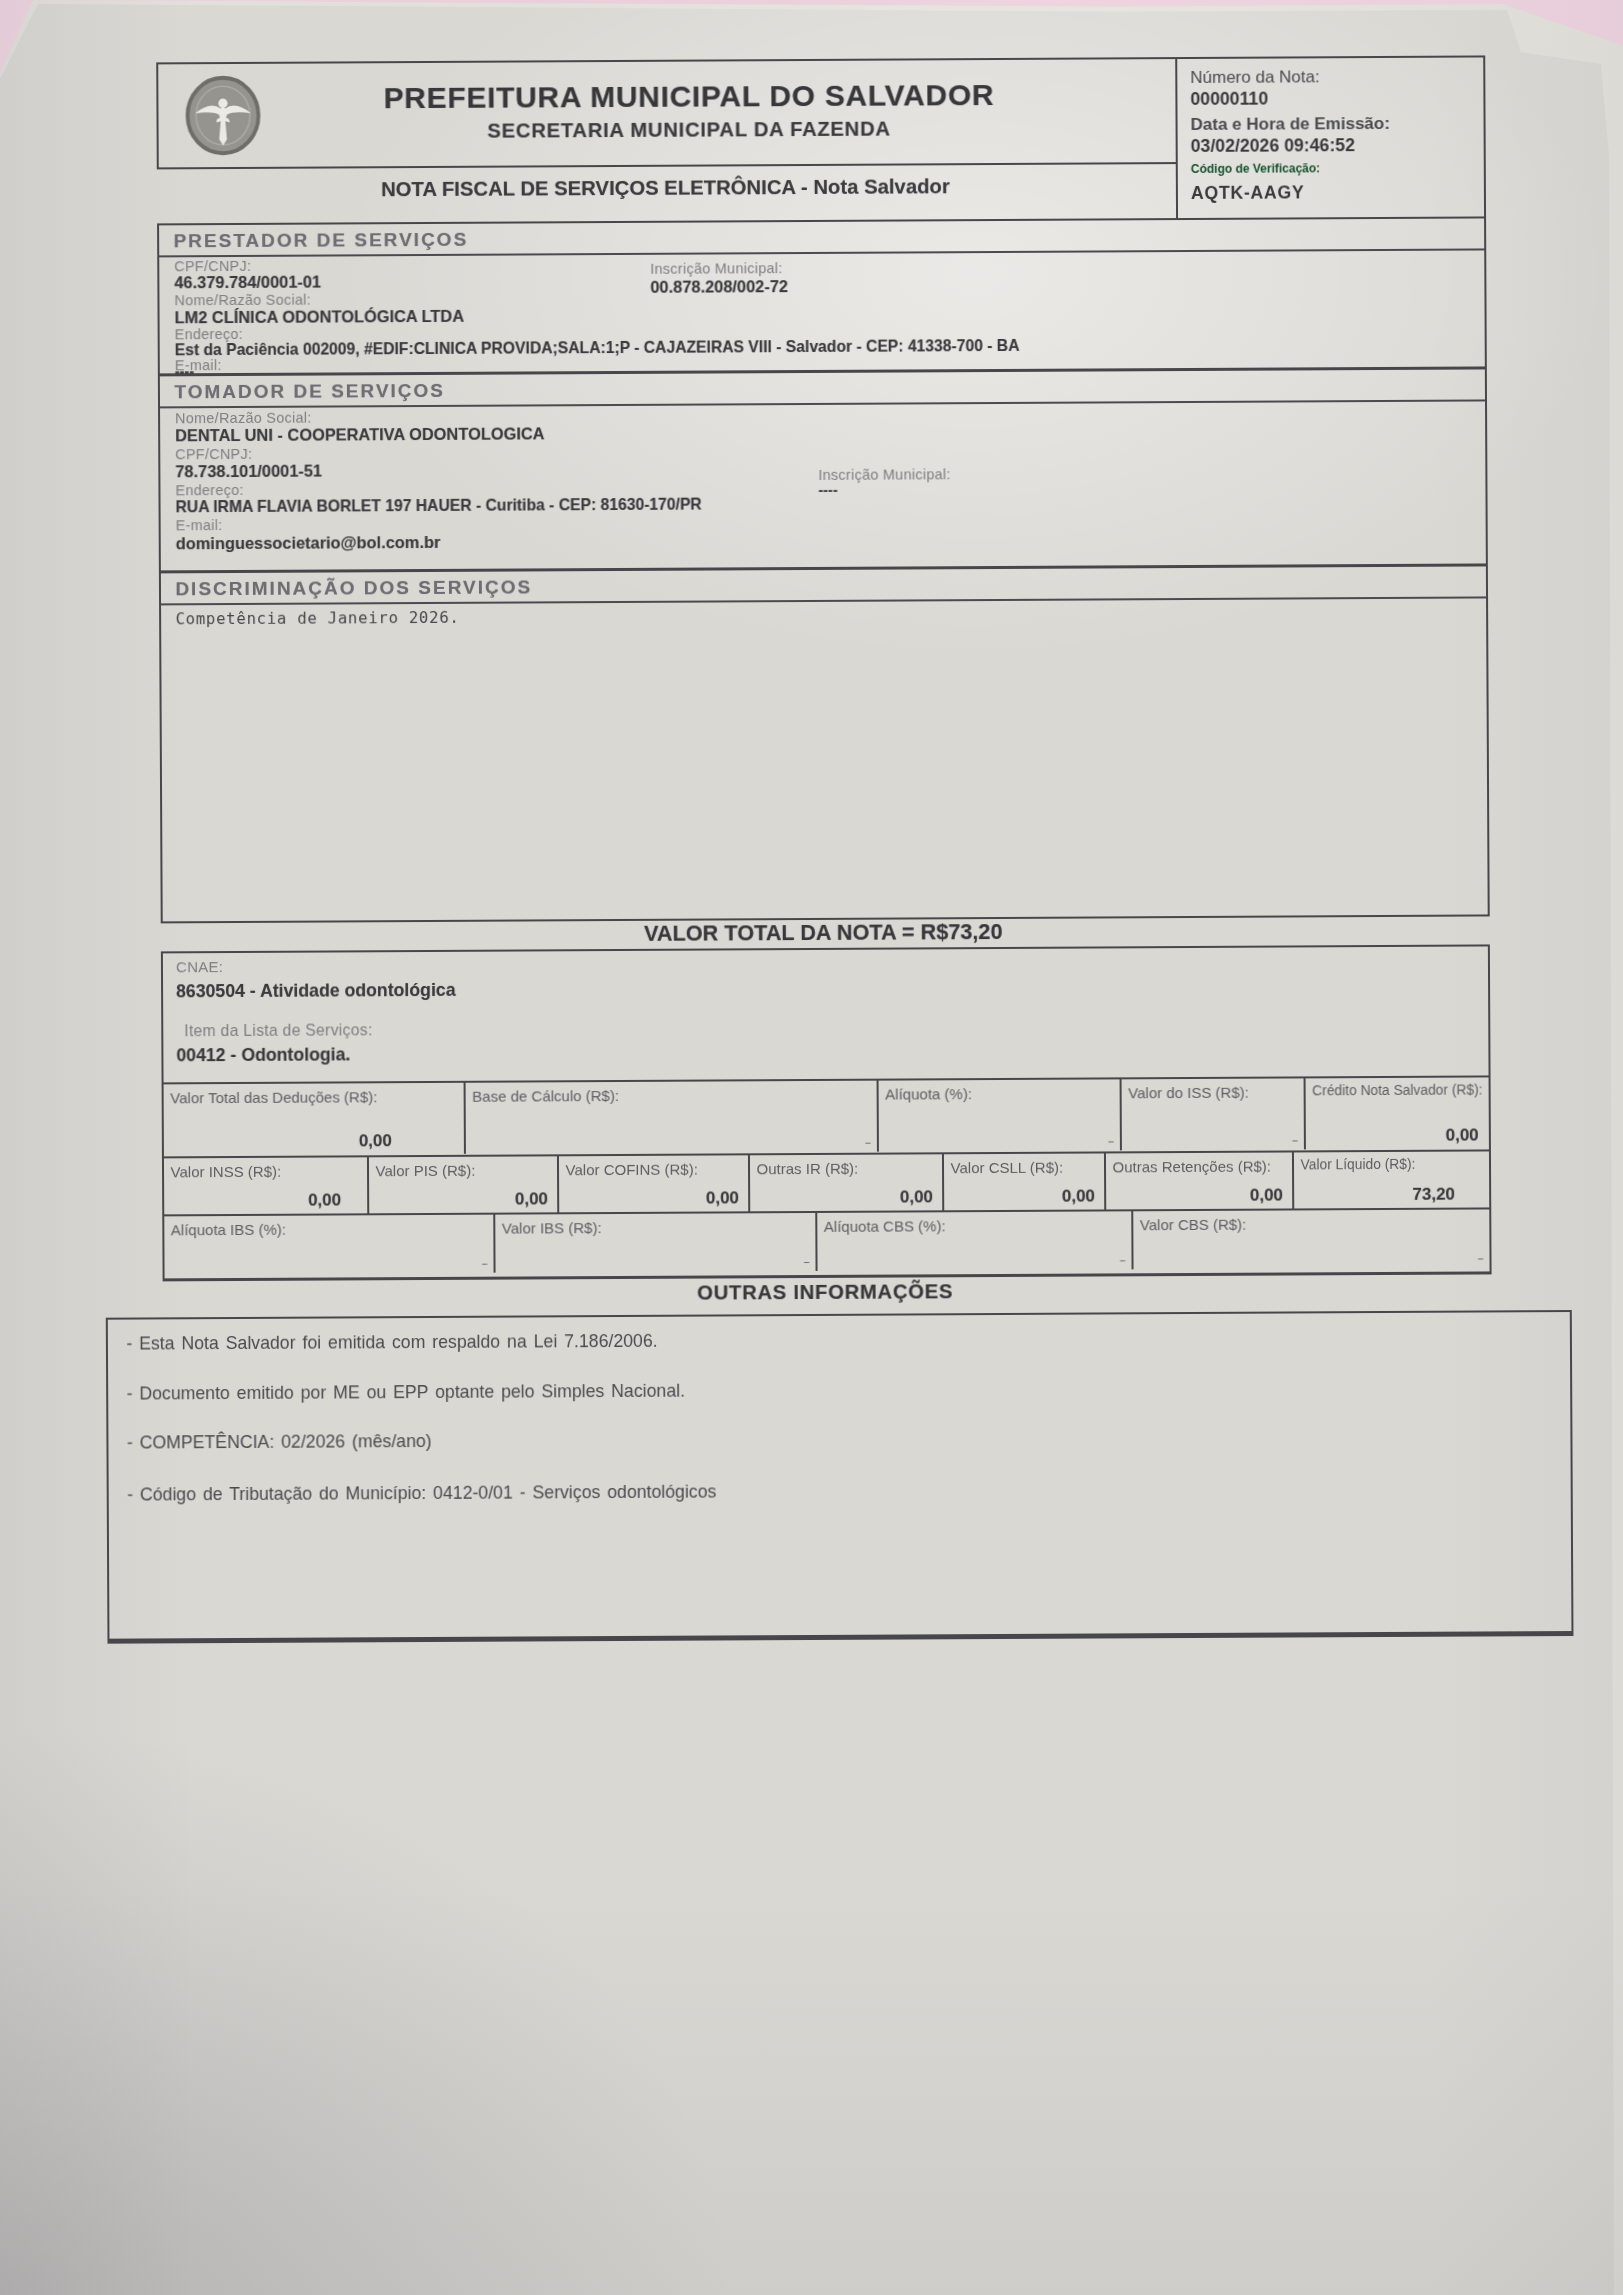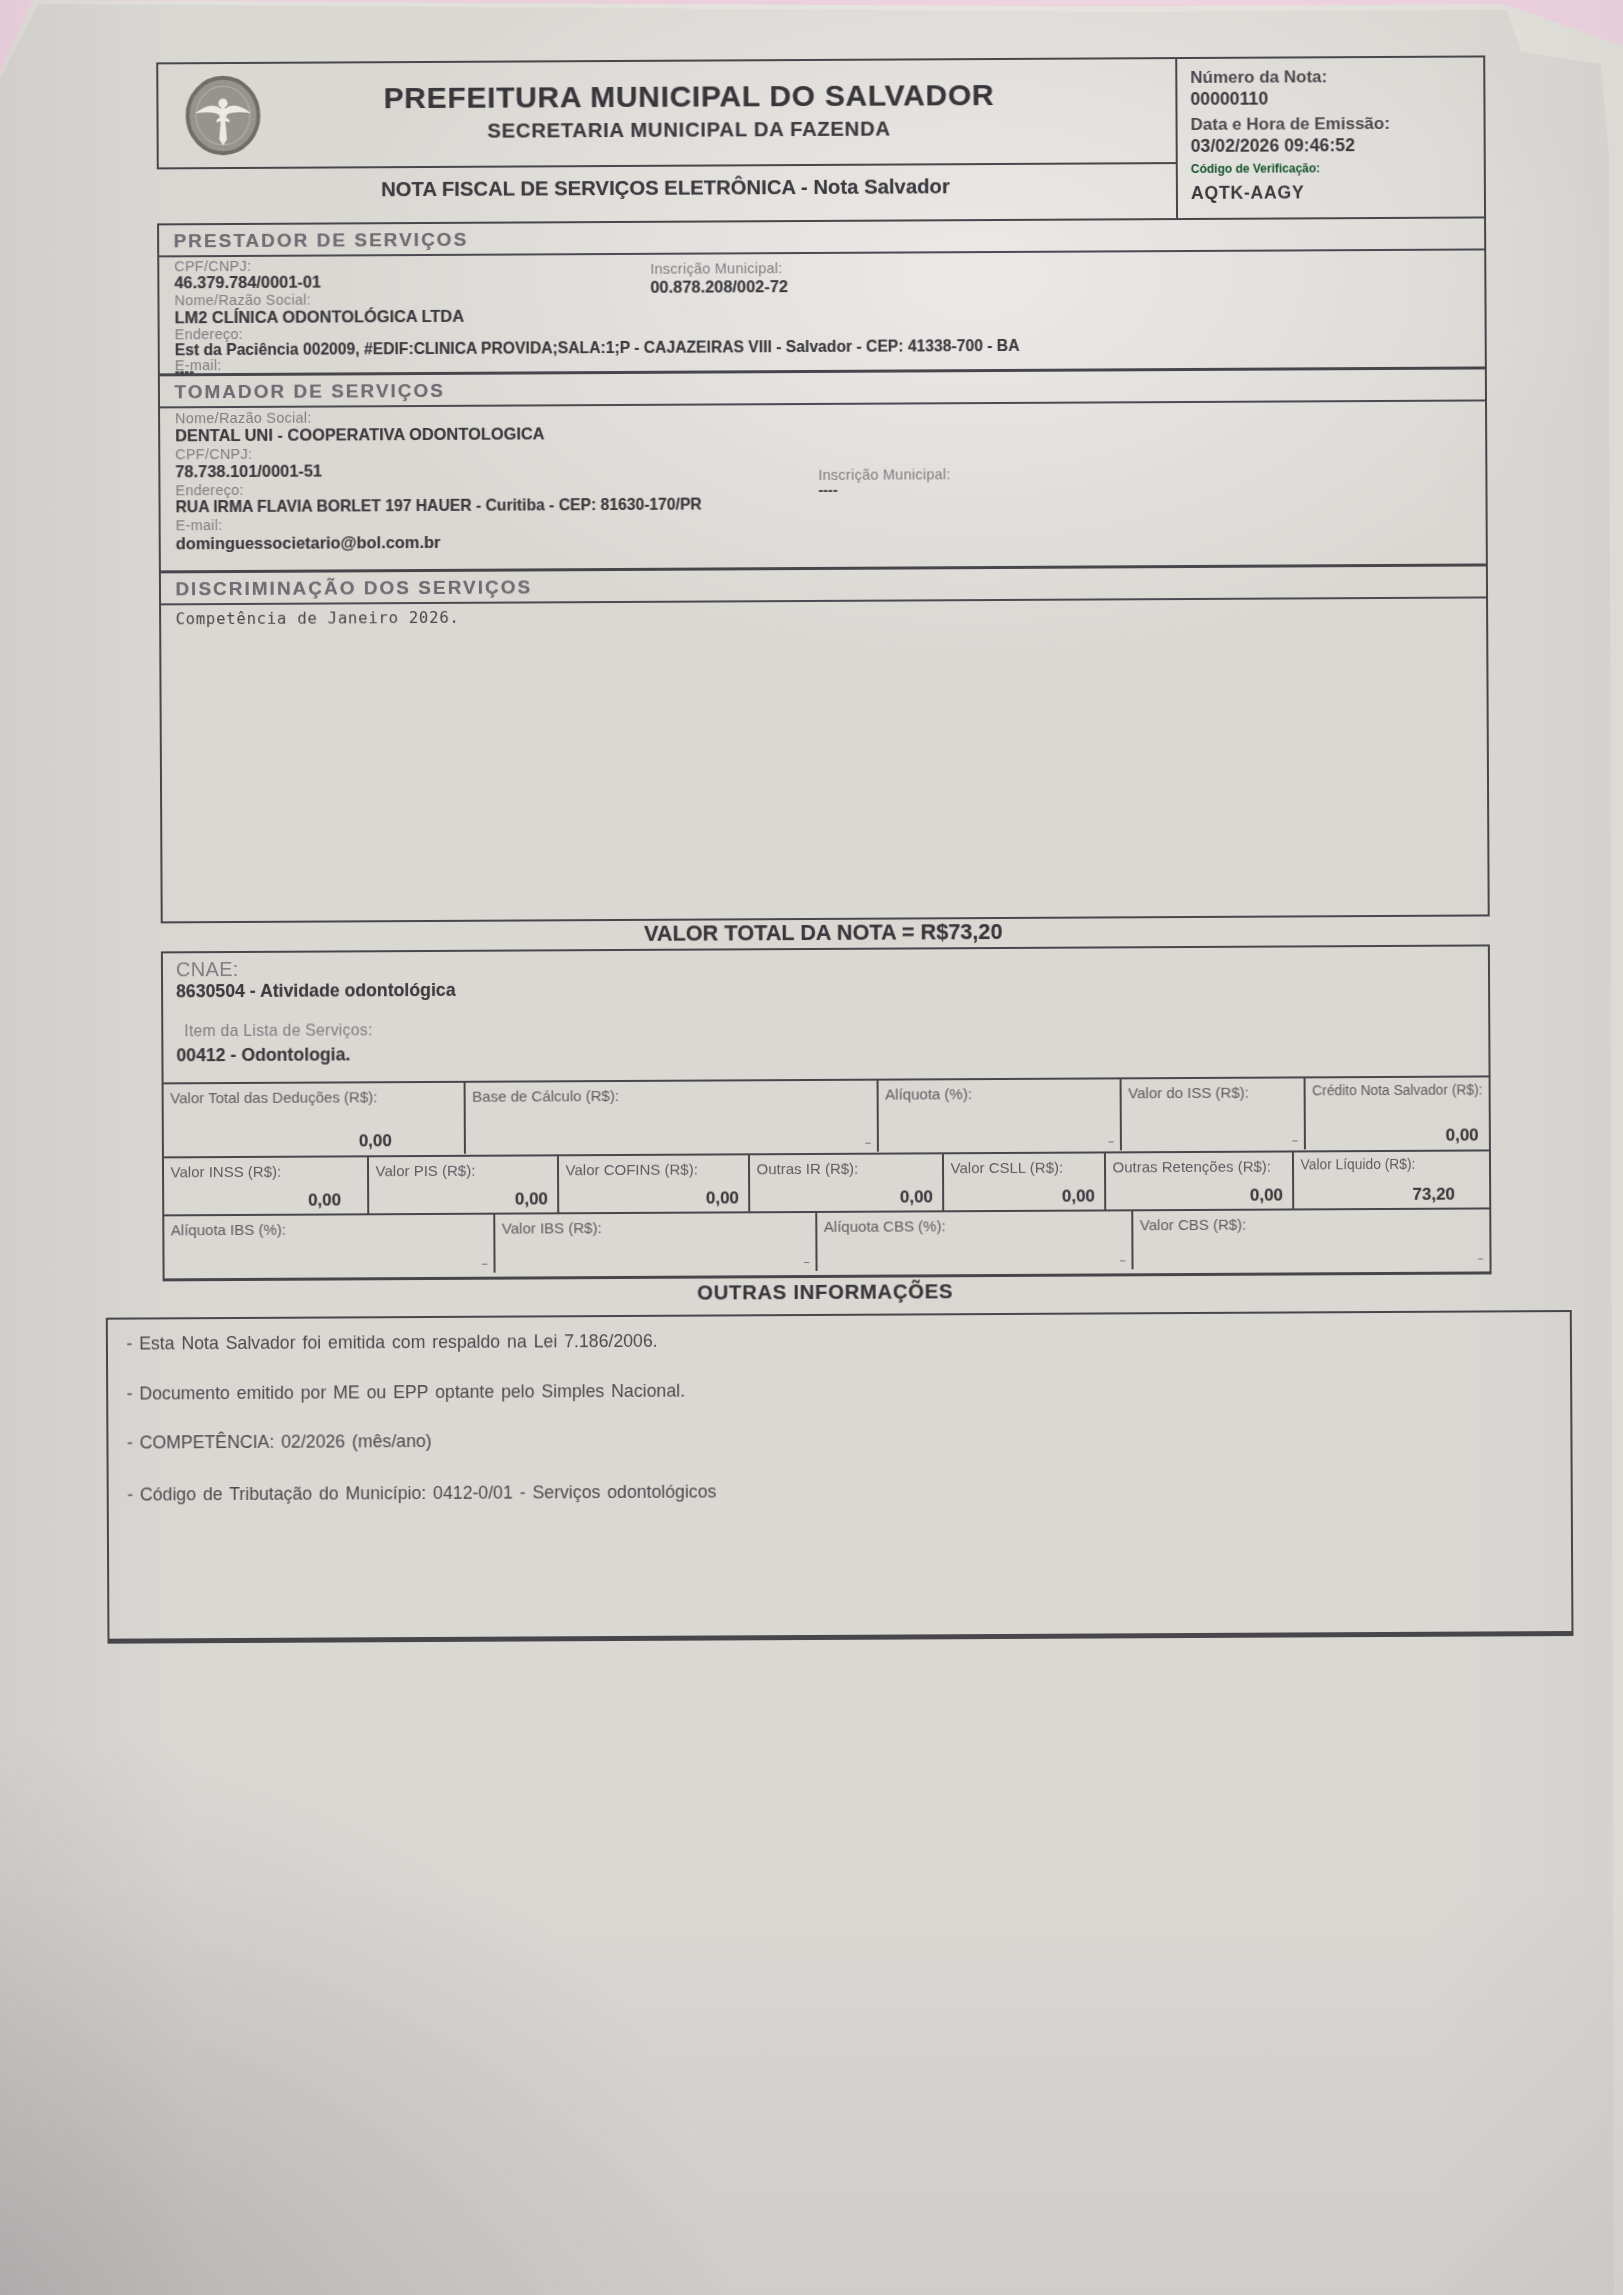--- a/index.html
+++ b/index.html
@@ -58,21 +58,21 @@
       <ellipse cx="50" cy="53" rx="35" ry="38" fill="none" stroke="#b4b3ae" stroke-width="2" opacity="0.7"></ellipse>
       <path d="M14 50 Q34 34 47 44 L50 40 L53 44 Q66 34 86 50 Q64 47 55 52 L54 56 Q60 58 58 62 L53 60 L55 84 L50 92 L45 84 L47 60 L42 62 Q40 58 46 56 L45 52 Q36 47 14 50 Z" fill="#eceae5"></path>
       <circle cx="50" cy="37" r="6" fill="#eceae5"></circle>
     </svg>
   </div>
 
   <div class="abs" style="left:276px;top:79px;width:827px;text-align:center;font-size:30px;font-weight:700;letter-spacing:0.7px;color:#38383c;text-shadow:0 0 0.7px rgba(56,56,60,.45);">PREFEITURA MUNICIPAL DO SALVADOR</div>
   <div class="abs" style="left:276px;top:118px;width:827px;text-align:center;font-size:20.3px;font-weight:700;letter-spacing:0.7px;color:#3d3d41;text-shadow:0 0 0.7px rgba(56,56,60,.4);">SECRETARIA MUNICIPAL DA FAZENDA</div>
   <div class="abs" style="left:157px;top:176px;width:1017px;text-align:center;font-size:20.3px;font-weight:700;color:#3b3b3f;text-shadow:0 0 0.7px rgba(56,56,60,.4);">NOTA FISCAL DE SERVIÇOS ELETRÔNICA - Nota Salvador</div>
 
-  <div class="abs" style="left:1191px;top:70px;font-size:17px;font-weight:700;color:#4a4a4f;">Número da Nota:</div>
+  <div class="abs" style="left:1191px;top:70px;font-size:17px;font-weight:400;color:#4a4a4f;">Número da Nota:</div>
   <div class="abs" style="left:1191px;top:91px;font-size:17.7px;font-weight:700;">00000110</div>
   <div class="abs" style="left:1191px;top:117px;font-size:17px;font-weight:600;color:#4a4a4f;">Data e Hora de Emissão:</div>
   <div class="abs" style="left:1191px;top:138px;font-size:17.7px;font-weight:700;">03/02/2026 09:46:52</div>
   <div class="abs" style="left:1191px;top:164px;font-size:12px;font-weight:600;color:#14532d;">Código de Verificação:</div>
   <div class="abs" style="left:1191px;top:185px;font-size:17.7px;font-weight:700;letter-spacing:0.7px;">AQTK-AAGY</div>
 
   <div class="box" style="left:157px;top:220px;width:1325px;height:148px;">
     <div class="sec-title" style="position:absolute;left:14.4px;top:5.2px;">PRESTADOR DE SERVIÇOS</div>
     <div class="rule" style="top:29.5px;"></div>
   </div>
@@ -104,21 +104,21 @@
 
   <div class="box" style="left:157px;top:568px;width:1325px;height:348px;">
     <div class="sec-title" style="position:absolute;left:14.4px;top:5.2px;">DISCRIMINAÇÃO DOS SERVIÇOS</div>
     <div class="rule" style="top:29.5px;"></div>
     <div class="mono" style="position:absolute;left:14.4px;top:36px;font-size:15.7px;color:#47474c;letter-spacing:0.7px;">Competência de Janeiro 2026.</div>
   </div>
 
   <div class="abs" style="left:157px;top:920px;width:1325px;text-align:center;font-size:21.7px;font-weight:700;color:#38383c;text-shadow:0 0 0.7px rgba(56,56,60,.45);">VALOR TOTAL DA NOTA = R$73,20</div>
 
   <div class="box" style="left:157px;top:948px;width:1325px;height:325px;border-bottom-width:3.9px;">
-    <div class="lbl" style="position:absolute;left:13px;top:5.2px;font-size:20px;text-align:right;">CNAE:</div>
+    <div class="lbl" style="position:absolute;left:13px;top:5.2px;font-size:15px;text-align:right;">CNAE:</div>
     <div class="val" style="position:absolute;left:13px;top:27.6px;font-size:17.7px;">8630504 - Atividade odontológica</div>
     <div class="lbl" style="position:absolute;left:13px;top:69px;font-size:15.7px;margin-left:8px;">Item da Lista de Serviços:</div>
     <div class="val" style="position:absolute;left:13px;top:92px;font-size:17.7px;">00412 - Odontologia.</div>
 
     <div class="tbl-row" style="top:129px;height:73px;">
       <div class="cell" style="width:300px;">
         <span class="clbl">Valor Total das Deduções (R$):</span>
         <span class="cval" style="right:72px;">0,00</span>
       </div>
       <div class="cell" style="width:413px;">

